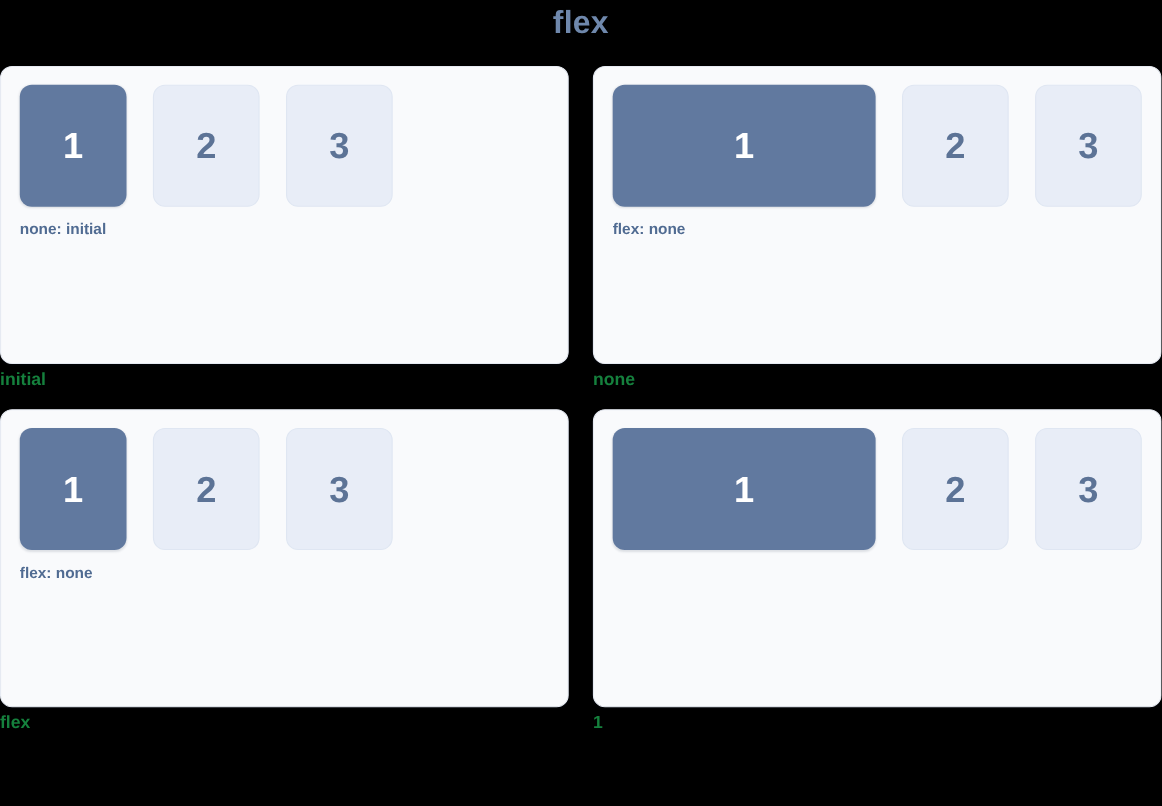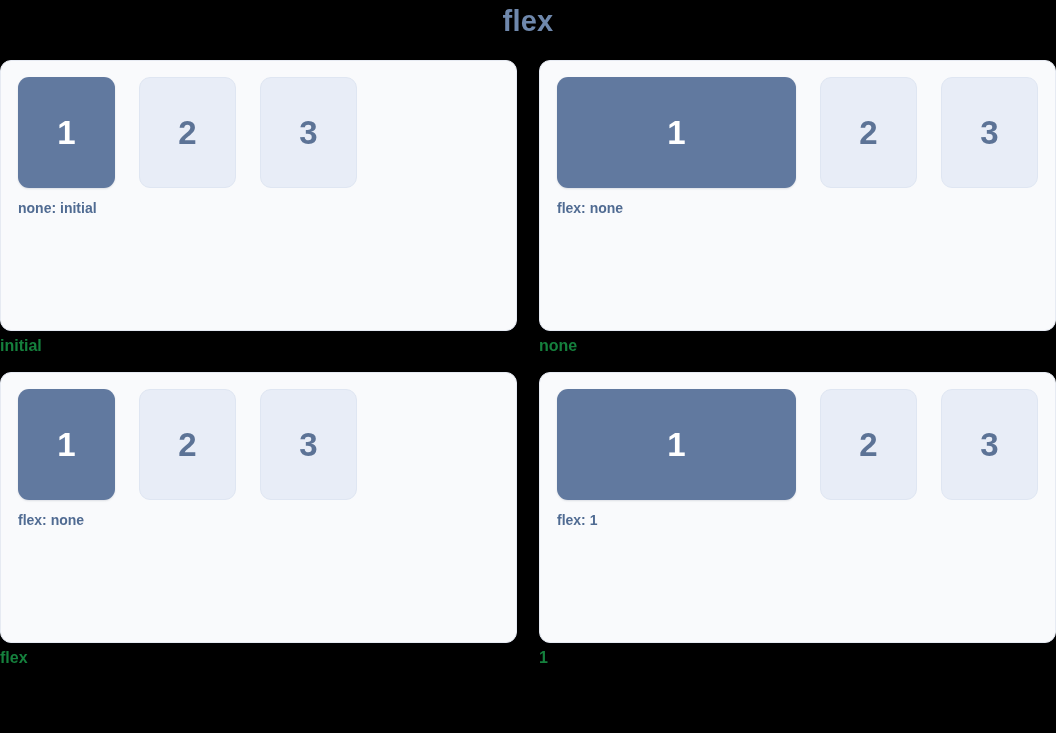--- a/index.html
+++ b/index.html
@@ -184,19 +184,18 @@
           <div class="box box-filled size-grow">
             <span>1</span>
           </div>
           <div class="box box-ghost fixed">
             <span>2</span>
           </div>
           <div class="box box-ghost fixed">
             <span>3</span>
           </div>
         </div>
-        <div class="card-label">flex: 1</div>
       </div>
       <div class="cell-caption">1</div>
     </div>
 
   </div>
 </div>
 
 </body></html>

